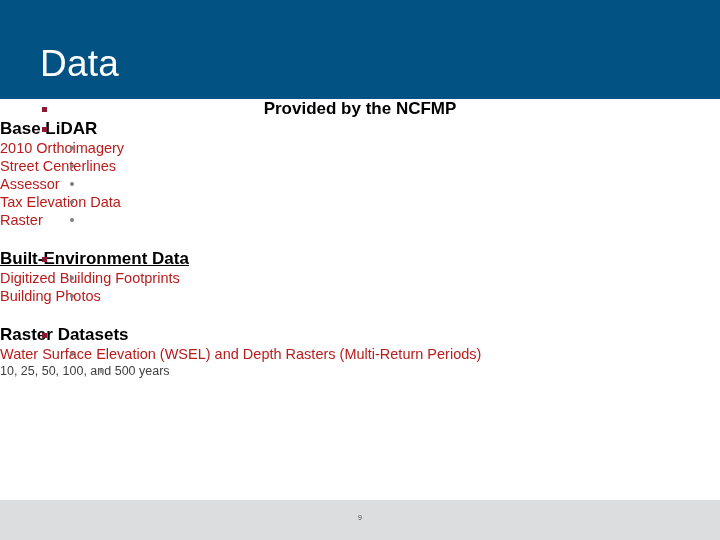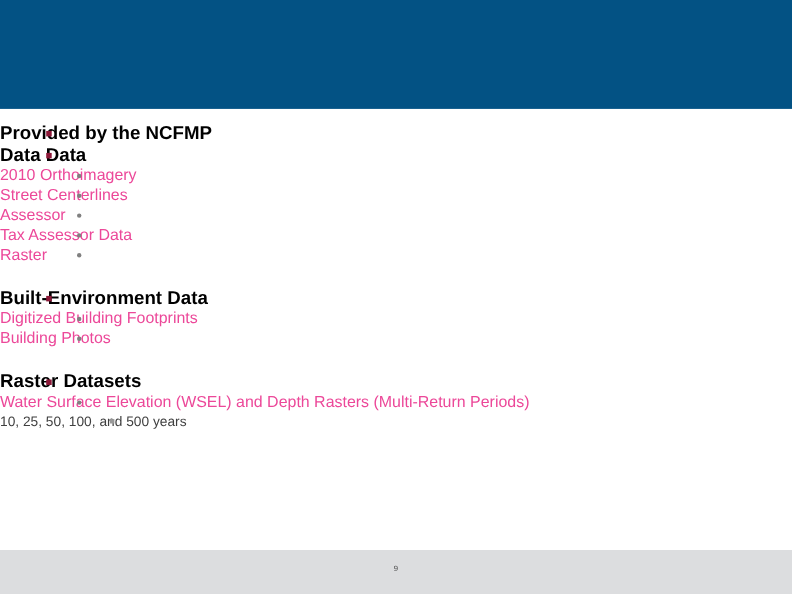--- a/index.html
+++ b/index.html
@@ -67,37 +67,37 @@
   
   .lvl1 {
     padding-left: 62px;
     font-size: 17px;
     font-weight: bold;
     color: #000000;
     line-height: 20px;
     margin-top: 13px;
   }
   .lvl1:first-child {
-    margin-top: 12px;
+    text-align: center;
   }
   .lvl1 .marker {
     position: absolute;
     left: 42px;
     top: 8px;
     width: 5px;
     height: 5px;
     background: #8C1838;
   }
 
   
   .lvl2 {
     padding-left: 88px;
     font-size: 14.5px;
     font-weight: normal;
-    color: #ec4899;
+    color: #b91c1c;
     line-height: 18px;
     margin-top: 9px;
   }
   .lvl2 .marker {
     position: absolute;
     left: 70px;
     top: 7px;
     width: 4px;
     height: 4px;
     border-radius: 50%;
@@ -150,60 +150,61 @@
     line-height: 9px;
     color: #4a4a4a;
   }
 </style>
 </head>
 <body>
 
 <div class="slide">
 
   <div class="header-band"></div>
+  <div class="slide-title">Data</div>
 
   <div class="body-area">
     <ul class="bullet-list">
 
       <li class="item lvl1">
         <span class="marker"></span>
         <span>Provided by the NCFMP</span>
       </li>
 
       <li class="item lvl1">
         <span class="marker"></span>
-        <span>Data Data</span>
+        <span>Base LiDAR</span>
       </li>
 
       <li class="item lvl2 group-gap">
         <span class="marker"></span>
         <span>2010 Orthoimagery</span>
       </li>
 
       <li class="item lvl2">
         <span class="marker"></span>
         <span>Street Centerlines</span>
       </li>
 
       <li class="item lvl2">
         <span class="marker"></span>
         <span>Assessor</span>
       </li>
 
       <li class="item lvl2">
         <span class="marker"></span>
-        <span>Tax Assessor Data</span>
+        <span>Tax Elevation Data</span>
       </li>
 
       <li class="item lvl2">
         <span class="marker"></span>
         <span>Raster</span>
       </li>
 
-      <li class="item lvl1" style="margin-top:20px;">
+      <li class="item lvl1" style="margin-top:20px;text-decoration:underline;">
         <span class="marker"></span>
         <span>Built-Environment Data</span>
       </li>
 
       <li class="item lvl2 group-gap">
         <span class="marker"></span>
         <span>Digitized Building Footprints</span>
       </li>
 
       <li class="item lvl2">

